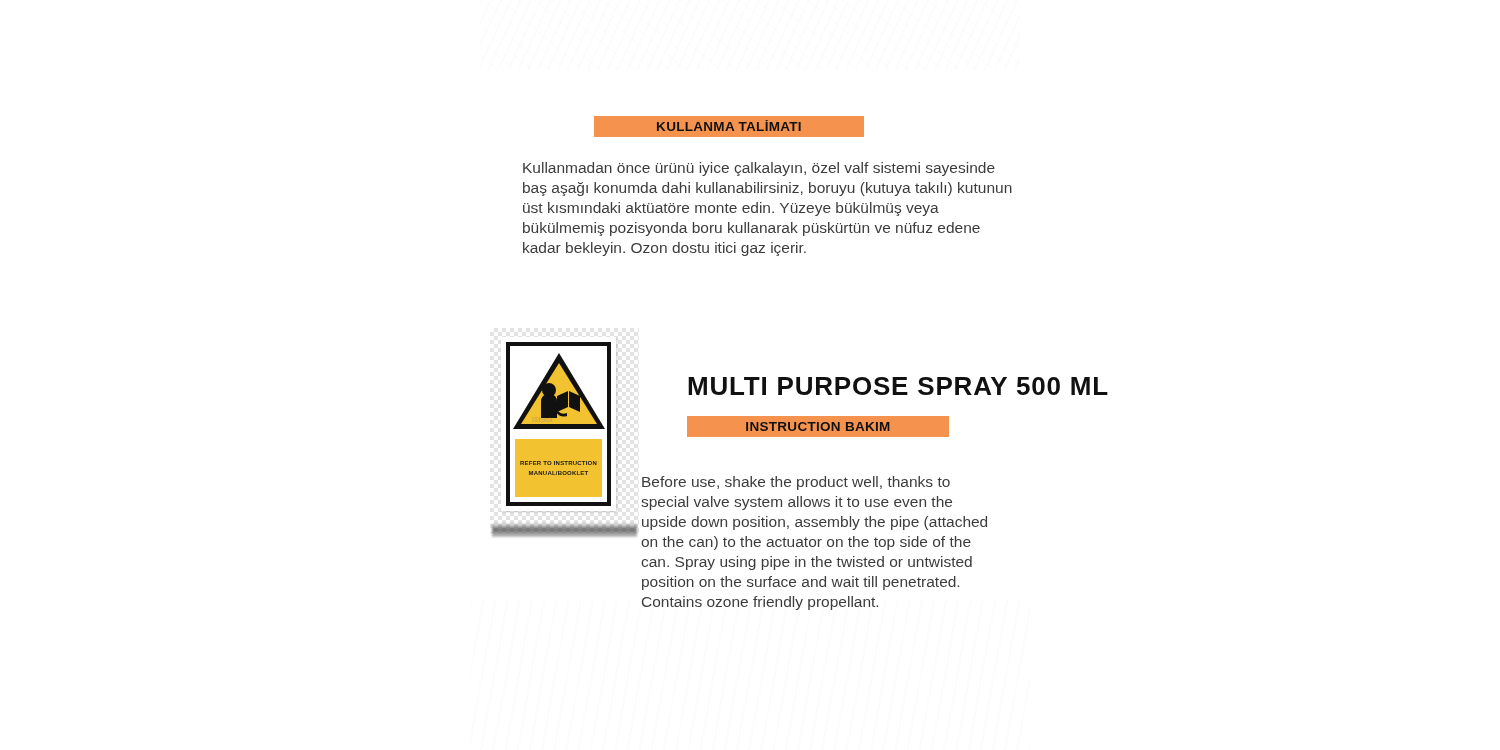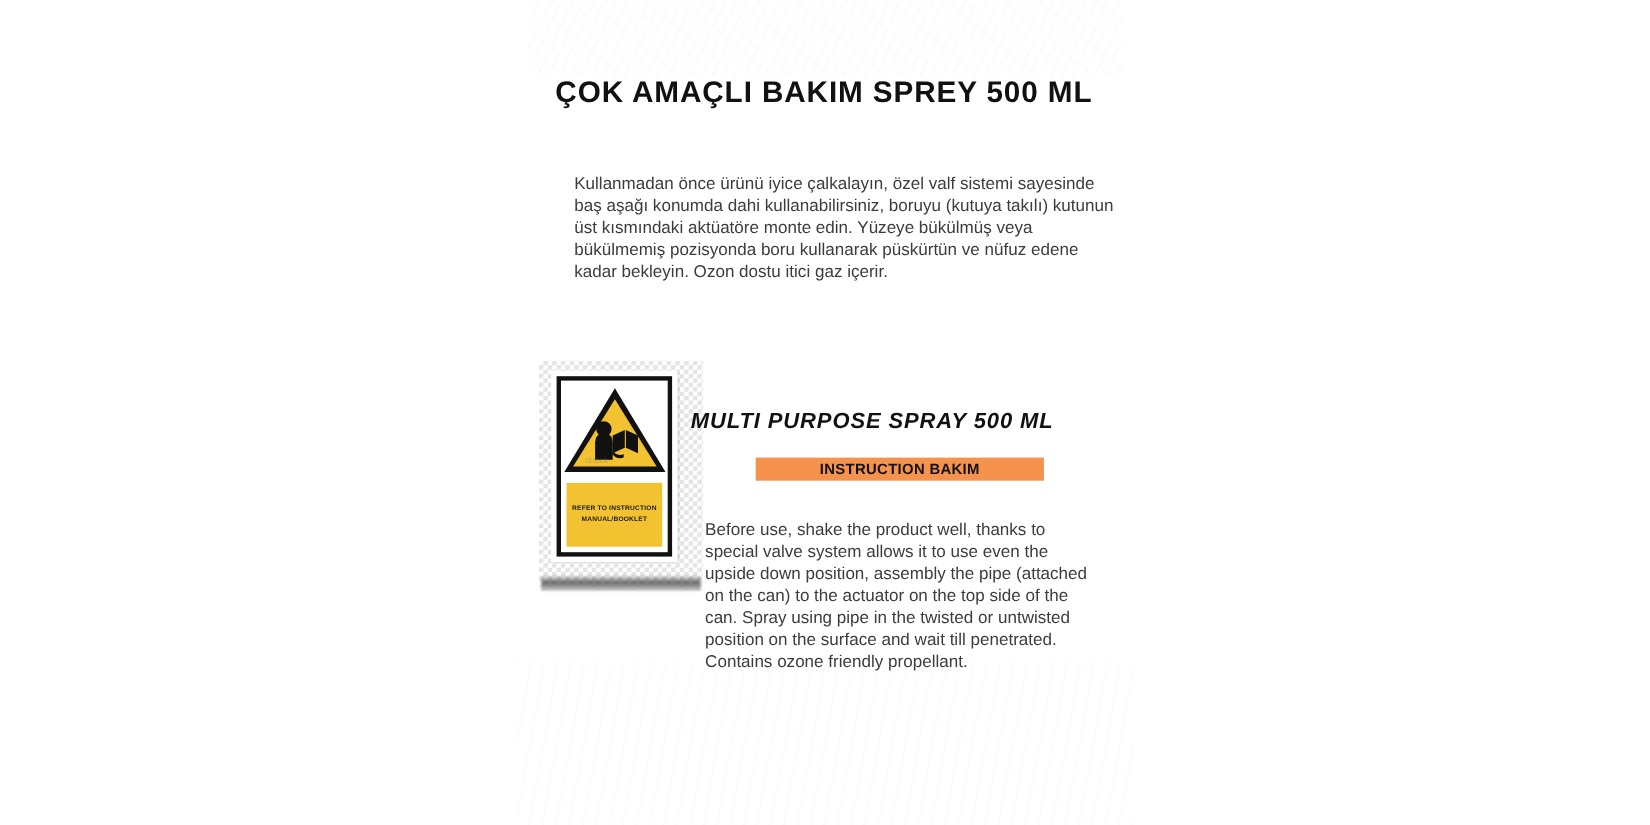--- a/index.html
+++ b/index.html
@@ -185,24 +185,23 @@
 
   
   .en-section {
     position: absolute;
     left: 0;
     top: 372px;
     width: 1500px;
   }
   .en-title {
     position: absolute;
-    left: 628px;
+    left: 687px;
     top: 0;
-    font-size: 20px;
-    font-style: italic;
+    font-size: 26px;
   }
   .en-badge {
     position: absolute;
     left: 687px;
     top: 44px;
     width: 262px;
   }
   .en-body {
     position: absolute;
     left: 641px;
@@ -213,22 +212,22 @@
 </head>
 <body>
 
 <div class="page">
 
   <div class="bg-noise"></div>
   <div class="bg-noise-2"></div>
 
   <div class="tr-section">
 
-    <div class="title tr-title">ÇOK AMAÇLI BAKIM SPREY 500 ML</div>
-
+
+    <div class="badge tr-badge">KULLANMA TALİMATI</div>
 
     <div class="body-text tr-body">Kullanmadan önce ürünü iyice çalkalayın, özel valf sistemi sayesinde baş aşağı konumda dahi kullanabilirsiniz, boruyu (kutuya takılı) kutunun üst kısmındaki aktüatöre monte edin. Yüzeye bükülmüş veya bükülmemiş pozisyonda boru kullanarak püskürtün ve nüfuz edene kadar bekleyin. Ozon dostu itici gaz içerir.</div>
   </div>
 
   <div class="warn-image">
     <div class="warn-checker"></div>
 
     <div class="warn-inner-white"></div>
 
     <div class="warn-sign">

